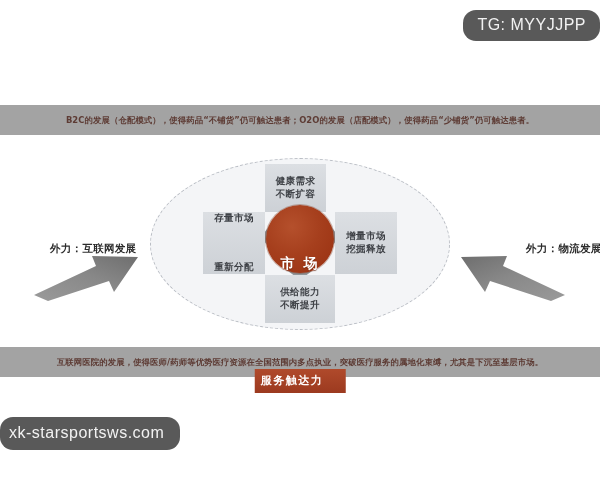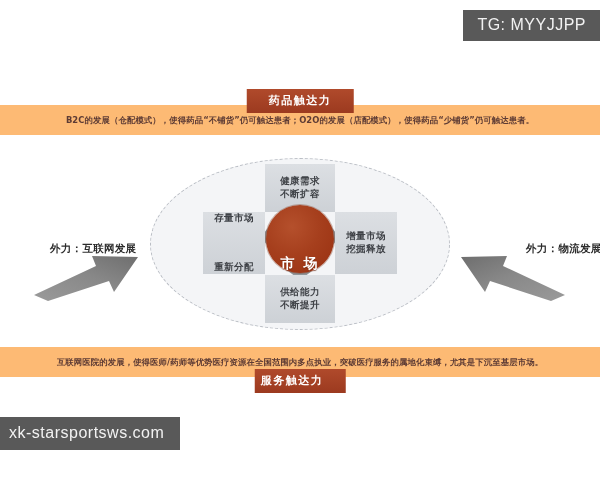--- a/index.html
+++ b/index.html
@@ -27,41 +27,42 @@
   .wm-badge {
     position: absolute;
     background: #595959;
     color: #f2f2f2;
     font-family: "Liberation Sans", sans-serif;
     letter-spacing: 0.5px;
     display: flex;
     align-items: center;
     justify-content: center;
     user-select: none;
+    border-radius: 13px;
   }
   #tg-badge {
     right: 0;
     top: 10px;
     padding: 6px 14px 7px 14px;
     font-size: 16px;
   }
   #site-badge {
     left: 0;
     bottom: 30px;
     padding: 7px 16px 8px 9px;
     font-size: 16px;
   }
 
   
   .band {
     position: absolute;
     left: 0;
     width: 600px;
     height: 30px;
-    background: #fdba74;
+    background: #a3a3a3;
     display: flex;
     align-items: center;
     justify-content: center;
   }
   #band-top { top: 105px; }
   #band-bottom { top: 347px; }
 
   .band-text {
     font-size: 8.4px;
     color: #5d3b34;
@@ -115,21 +116,21 @@
     font-family: "DejaVu Sans", "Liberation Sans", sans-serif;
     line-height: 1.35;
     display: flex;
     flex-direction: column;
     align-items: center;
     justify-content: center;
     text-align: center;
     letter-spacing: 0.4px;
     white-space: nowrap;
   }
-  #sat-top    { left: 265px; top: 164px; width: 70px; height: 48px; }
+  #sat-top    { left: 265px; top: 164px; width: 61px; height: 48px; }
   #sat-bottom { left: 265px; top: 275px; width: 70px; height: 48px; }
   #sat-left   { left: 203px; top: 212px; width: 62px; height: 62px; justify-content: space-between; }
   #sat-right  { left: 335px; top: 212px; width: 62px; height: 62px; }
 
   
   #center-circle {
     position: absolute;
     left: 266px;
     top: 205px;
     width: 68px;
@@ -176,21 +177,20 @@
 </style>
 </head>
 <body>
 
 <div id="stage">
 
   <div class="band" id="band-top">
     <span class="band-text">B2C的发展（仓配模式），使得药品“不铺货”仍可触达患者；O2O的发展（店配模式），使得药品“少铺货”仍可触达患者。</span>
   </div>
 
-  <div class="tab-label" id="tab-top">药品触达力</div>
 
   <div id="ellipse"></div>
 
   <svg width="600" height="480" style="position:absolute;left:0;top:0;pointer-events:none;">
     <polygon points="288,207 300,198 312,207" fill="#6f7479" opacity="0.75"></polygon>
     <polygon points="288,271 300,280 312,271" fill="#6f7479" opacity="0.75"></polygon>
     <polygon points="270,225 261,237 270,249" fill="#6f7479" opacity="0.75"></polygon>
     <polygon points="330,225 339,237 330,249" fill="#6f7479" opacity="0.75"></polygon>
   </svg>
 

